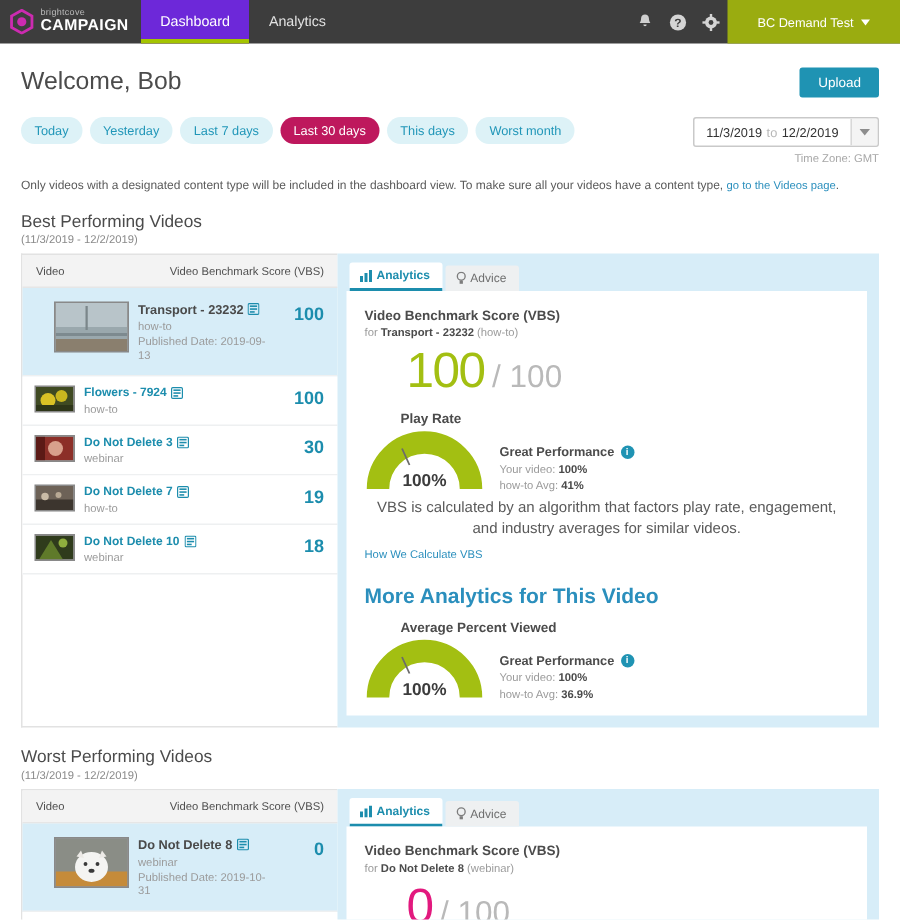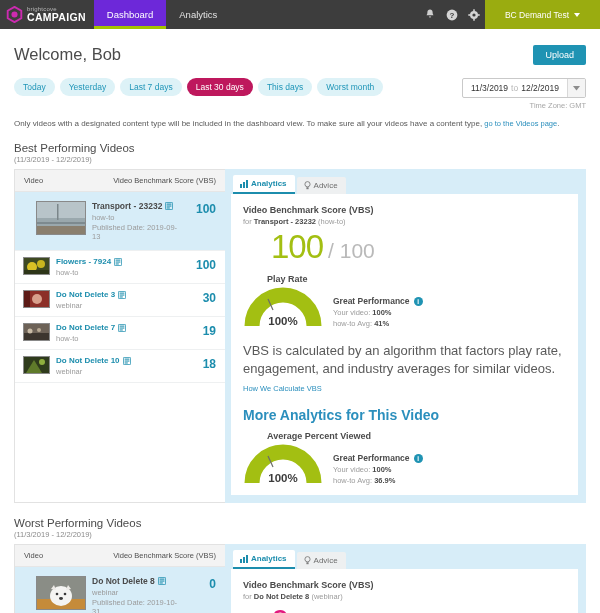--- a/index.html
+++ b/index.html
@@ -160,21 +160,21 @@
     font-size:8.5px; font-weight:bold; color:#4b4b4b; display:flex; align-items:center; gap:4px;
   }
   .info-i {
     width:9px; height:9px; border-radius:50%; background:#1f93b3; color:#fff;
     font-size:6.5px; font-weight:bold; display:inline-flex; align-items:center;
     justify-content:center; cursor:pointer;
   }
   .perf-line { font-size:7.5px; color:#9b9b9b; margin-top:2px; }
   .perf-line b { color:#4b4b4b; }
 
-  .vbs-note { font-size:13px; color:#5a5a5a; margin-top:14px; line-height:1.35; }
+  .vbs-note { font-size:10px; color:#5a5a5a; margin-top:4px; line-height:1.35;text-align:center; }
   .link { color:#2b8fbd; text-decoration:none; font-size:7.5px; cursor:pointer; }
   .more-link { display:block; margin-top:12px; font-size:14px; color:#2b8fbd; text-decoration:none; font-weight:bold; cursor:pointer; }
 </style>
 </head>
 <body>
 
 <div class="topnav">
   <div class="brand">
     <span class="brand-mark">
       <svg viewBox="0 0 20 20" width="17" height="17">

